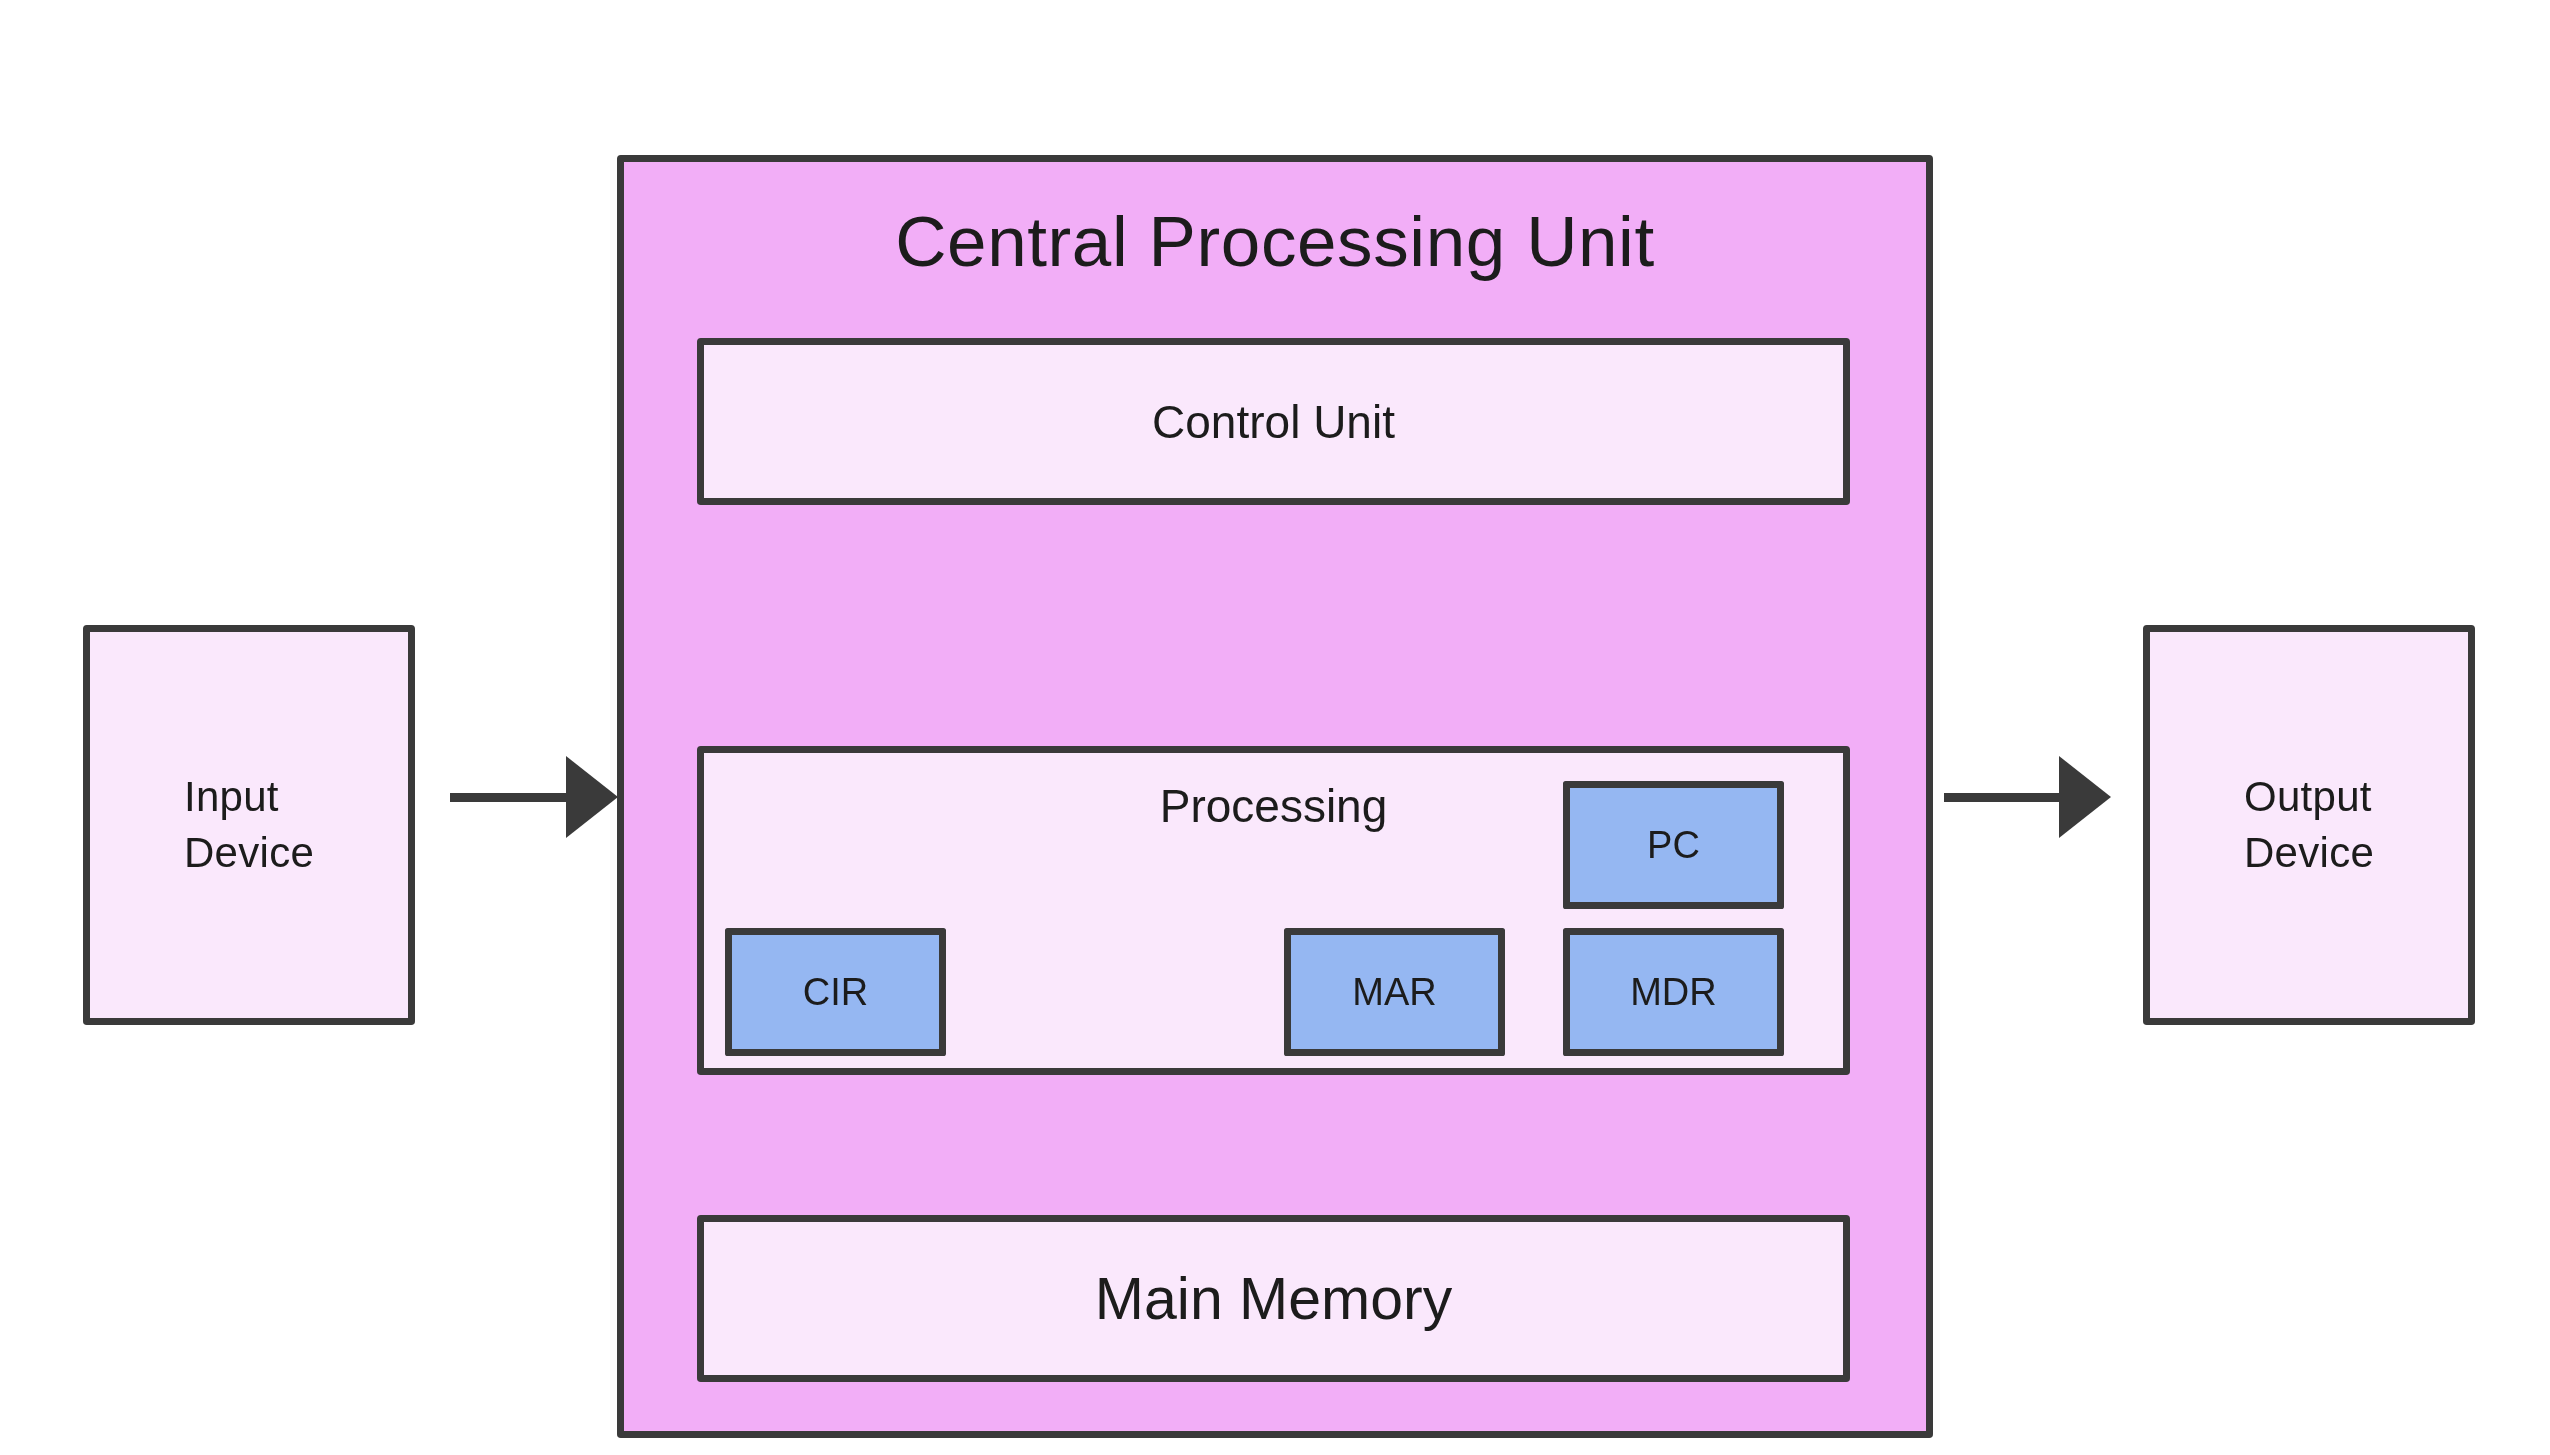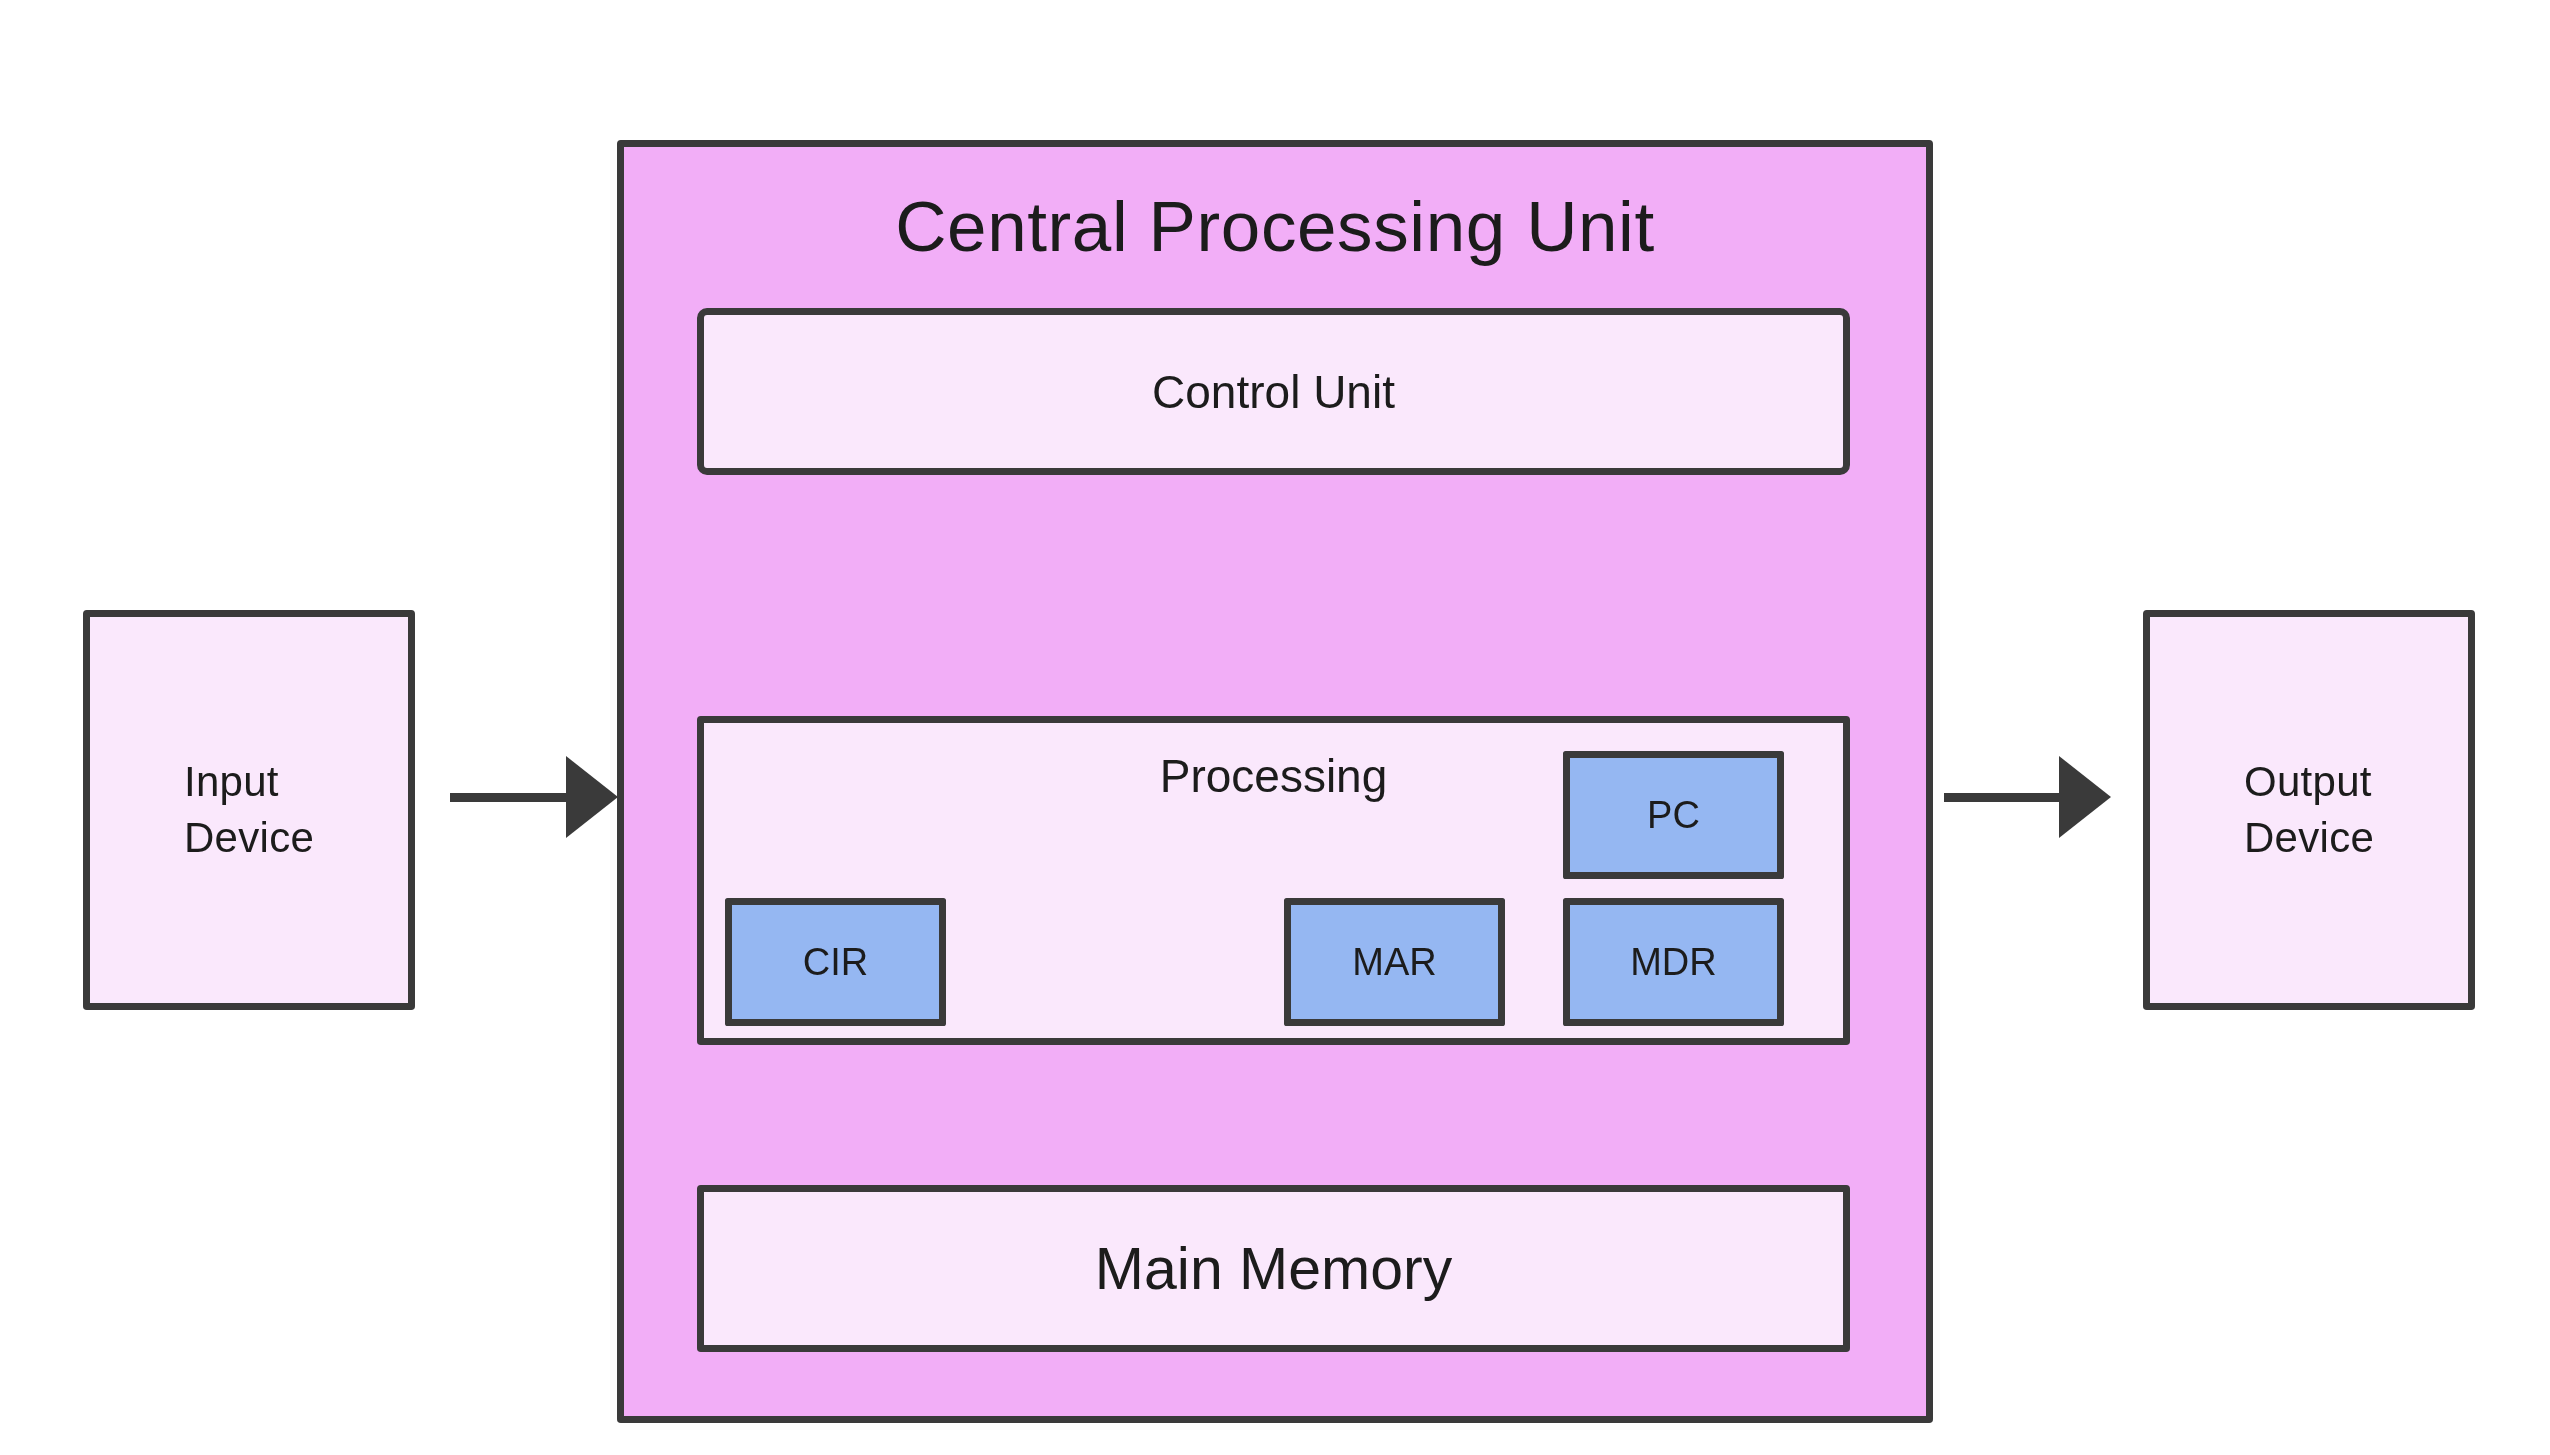--- a/index.html
+++ b/index.html
@@ -13,21 +13,21 @@
   }
   *{margin:0;padding:0;box-sizing:border-box;}
   html,body{width:2550px;height:1456px;overflow:hidden;}
   body{
     background:var(--background);
     font-family:"Liberation Sans", sans-serif;
     color:var(--text);
   }
   .canvas{position:relative;width:2550px;height:1456px;background:var(--background);}
 
-  .box{border:7.7px solid var(--border);border-radius:3.8px;position:absolute;}
+  .box{border:7.7px solid var(--border);border-radius:3.8px;position:absolute;margin-top:15px;}
 
   
   .device{
     background:var(--box-fill);
     width:332px;height:400px;top:610px;
     display:flex;align-items:center;justify-content:center;
   }
   .device-input{left:83px;}
   .device-output{left:2143px;}
   .device-label{
@@ -46,21 +46,21 @@
     font-size:71px;letter-spacing:0.6px;
   }
 
   
   .inner{
     left:73px;width:1153px;
     background:var(--box-fill);
     display:flex;align-items:center;justify-content:center;
   }
   .inner-label{font-size:46px;}
-  .control-unit{top:161px;height:167px;border-radius:10px;}
+  .control-unit{top:161px;height:167px;}
   .alu{top:365px;height:167px;}
   .registers{top:569px;height:329px;display:block;}
   .main-memory{top:1038px;height:167px;}
   .main-memory .inner-label{font-size:59px;}
 
   .registers-title{
     position:absolute;left:0;top:25.5px;width:100%;
     text-align:center;font-size:46px;
   }
 

